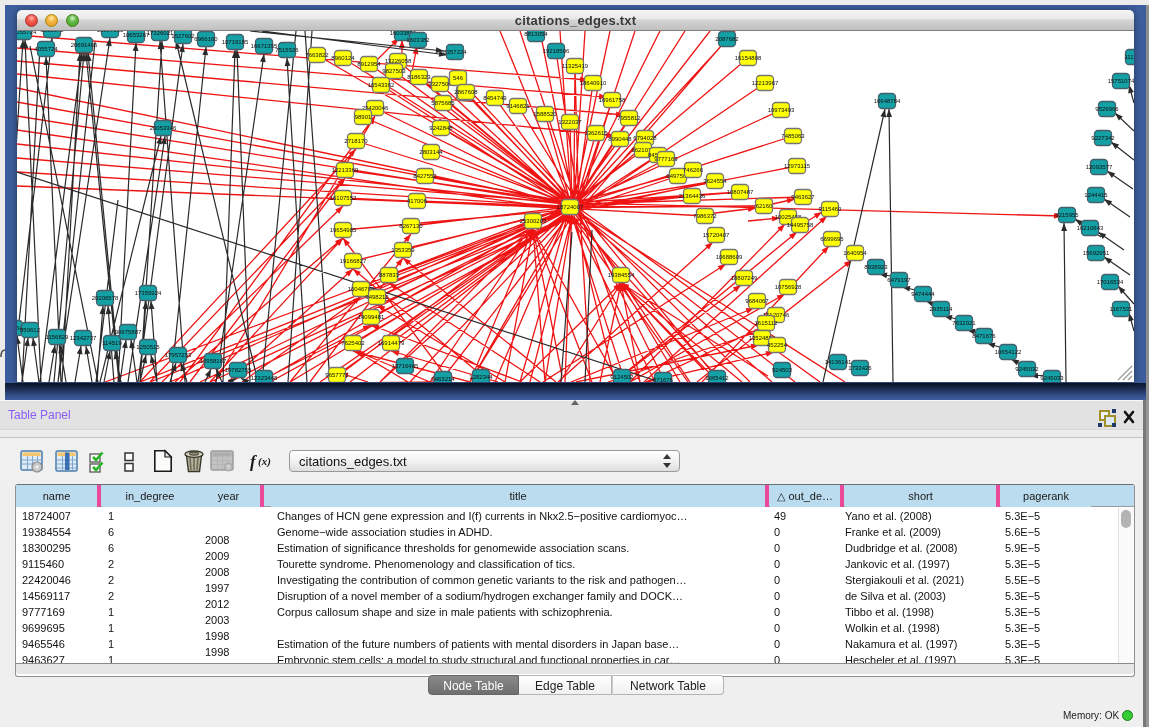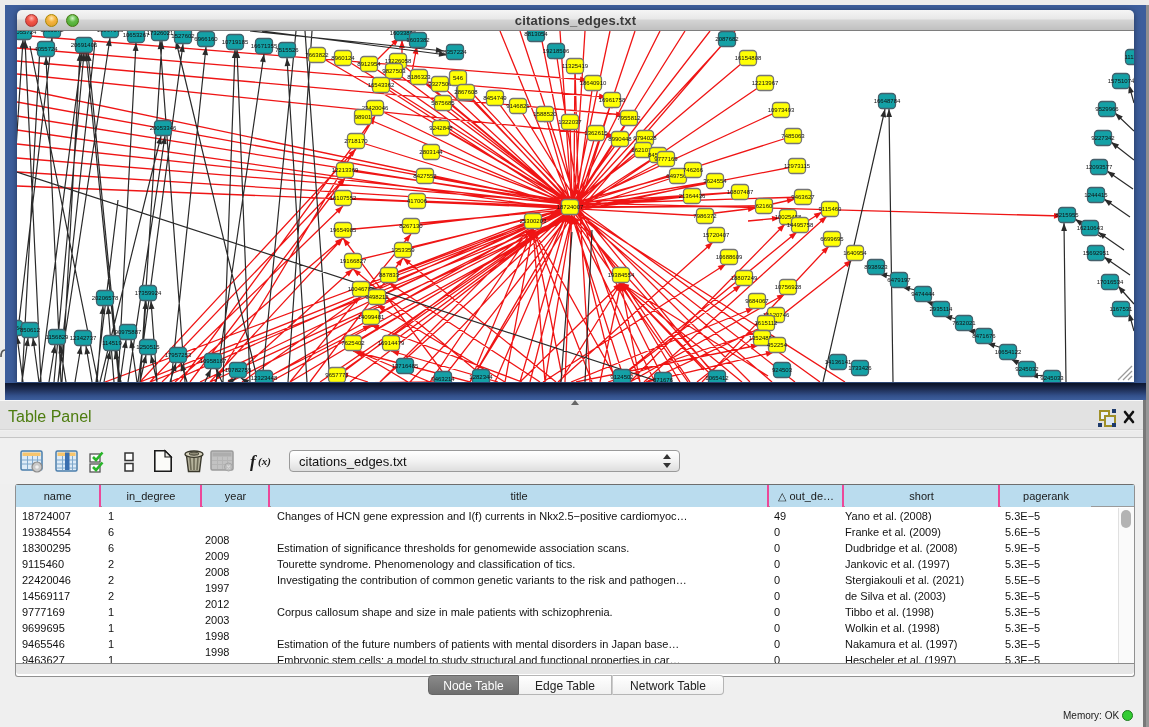--- a/index.html
+++ b/index.html
@@ -28,35 +28,35 @@
 #lr { left:25px; background:radial-gradient(circle at 50% 30%, #ffb3ad 0%, #f25648 40%, #d23b30 100%); border:1px solid #a33; }
 #ly { left:45px; background:radial-gradient(circle at 50% 30%, #ffe9b0 0%, #f5b33e 40%, #d99b2b 100%); border:1px solid #a80; }
 #lg { left:66px; background:radial-gradient(circle at 50% 30%, #d2f5c8 0%, #62ba46 40%, #44a32c 100%); border:1px solid #471; }
 
 
 #panel { left:0; top:400px; width:1143px; height:327px; background:#efefef; }
 #panelhead { left:0; top:400px; width:1143px; height:30px; background:#e2e2e2;
   border-top:1px solid #f8f8f8; border-bottom:1px solid #d6d6d6; }
 #toolzone { left:0; top:431px; width:1143px; height:7px; background:#ebebeb; border-bottom:1px solid #c5c5c5; }
 #toolzone2 { left:0; top:439px; width:1143px; height:45px; background:#f0f0f0; }
-#paneltitle { left:8px; top:408px; font-size:16px; color:#4d7c0f; }
+#paneltitle { left:8px; top:408px; font-size:12px; color:#8b5cf6; }
 #resizecaret { left:571px; top:400px; width:0; height:0; border-left:4px solid transparent;
   border-right:4px solid transparent; border-bottom:5px solid #666; }
 
 
 #combo { left:289px; top:450px; width:391px; height:22px; border:1px solid #9a9a9a; border-radius:4px;
   background:linear-gradient(to bottom,#ffffff 0%,#f2f2f2 50%,#dedede 100%); }
 #combotext { left:299px; top:454px; font-size:13px; color:#111; }
 
 
 #tablebox { left:15px; top:484px; width:1120px; height:193px; background:#ffffff;
   border:1px solid #909090; border-top-color:#6e6e6e; border-radius:3px; }
 #thead { left:16px; top:485px; width:1118px; height:22px; background:#badcee; border-bottom:1px solid #9a9a9a; }
 .th { position:absolute; top:485px; height:22px; font-size:11px; color:#1a1a1a; text-align:center;
-  line-height:22px; border-right:2px solid #ec4899; background:#badcee; }
+  line-height:22px; border-right:4px solid #ec4899; background:#badcee; }
 #tbody { left:16px; top:508px; width:1074px; height:155px; overflow:hidden; font-size:11px; color:#111; }
 .tr { position:relative; height:16px; line-height:16px; white-space:nowrap; }
 .c { position:absolute; top:0; height:16px; overflow:hidden; }
 .c1 { left:6px;   width:80px; }
 .c2 { left:92px;  width:95px; }
 .c3 { left:189px; width:65px;margin-top:24px; }
 .c4 { left:261px; width:492px; }
 .c5 { left:758px; width:72px; }
 .c6 { left:829px; width:155px; text-align:left; }
 .c7 { left:989px; width:90px; }
@@ -661,39 +661,40 @@
 <div class="abs" id="combo"></div>
 <div class="abs" id="combotext">citations_edges.txt</div>
 <svg class="abs" style="left:660px;top:453px" width="14" height="16">
   <path d="M7 1 L11 6 H3 Z" fill="#333"></path>
   <path d="M7 15 L11 10 H3 Z" fill="#333"></path>
 </svg>
 <div class="abs" id="tablebox"></div>
 <div class="abs" id="thead"></div>
 <div class="abs th" style="left:16px;width:85px">name</div>
 <div class="abs th" style="left:102px;width:100px">in_degree</div>
-<div class="abs th" style="left:203px;width:67px">year</div>
+<div class="abs th" style="left:197px;width:67px">year</div>
 <div class="abs th" style="left:271px;width:498px">title</div>
 <div class="abs th" style="left:770px;width:74px">△ out_de…</div>
 <div class="abs th" style="left:845px;width:155px">short</div>
 <div class="abs th" style="left:1001px;width:90px;border-right:none">pagerank</div>
 <div class="abs" id="tbody">
 <div class="tr">
       <div class="c c1">18724007</div>
       <div class="c c2">1</div>
       <div class="c c3">2008</div>
       <div class="c c4">Changes of HCN gene expression and I(f) currents in Nkx2.5−positive cardiomyoc…</div>
       <div class="c c5">49</div>
       <div class="c c6">Yano et al. (2008)</div>
       <div class="c c7">5.3E−5</div>
     </div>
 <div class="tr">
       <div class="c c1">19384554</div>
       <div class="c c2">6</div>
       <div class="c c3">2009</div>
+      <div class="c c4">Genome−wide association studies in ADHD.</div>
       <div class="c c5">0</div>
       <div class="c c6">Franke et al. (2009)</div>
       <div class="c c7">5.6E−5</div>
     </div>
 <div class="tr">
       <div class="c c1">18300295</div>
       <div class="c c2">6</div>
       <div class="c c3">2008</div>
       <div class="c c4">Estimation of significance thresholds for genomewide association scans.</div>
       <div class="c c5">0</div>
@@ -715,20 +716,21 @@
       <div class="c c3">2012</div>
       <div class="c c4">Investigating the contribution of common genetic variants to the risk and pathogen…</div>
       <div class="c c5">0</div>
       <div class="c c6">Stergiakouli et al. (2021)</div>
       <div class="c c7">5.5E−5</div>
     </div>
 <div class="tr">
       <div class="c c1">14569117</div>
       <div class="c c2">2</div>
       <div class="c c3">2003</div>
+      <div class="c c4">Disruption of a novel member of a sodium/hydrogen exchanger family and DOCK…</div>
       <div class="c c5">0</div>
       <div class="c c6">de Silva et al. (2003)</div>
       <div class="c c7">5.3E−5</div>
     </div>
 <div class="tr">
       <div class="c c1">9777169</div>
       <div class="c c2">1</div>
       <div class="c c3">1998</div>
       <div class="c c4">Corpus callosum shape and size in male patients with schizophrenia.</div>
       <div class="c c5">0</div>

